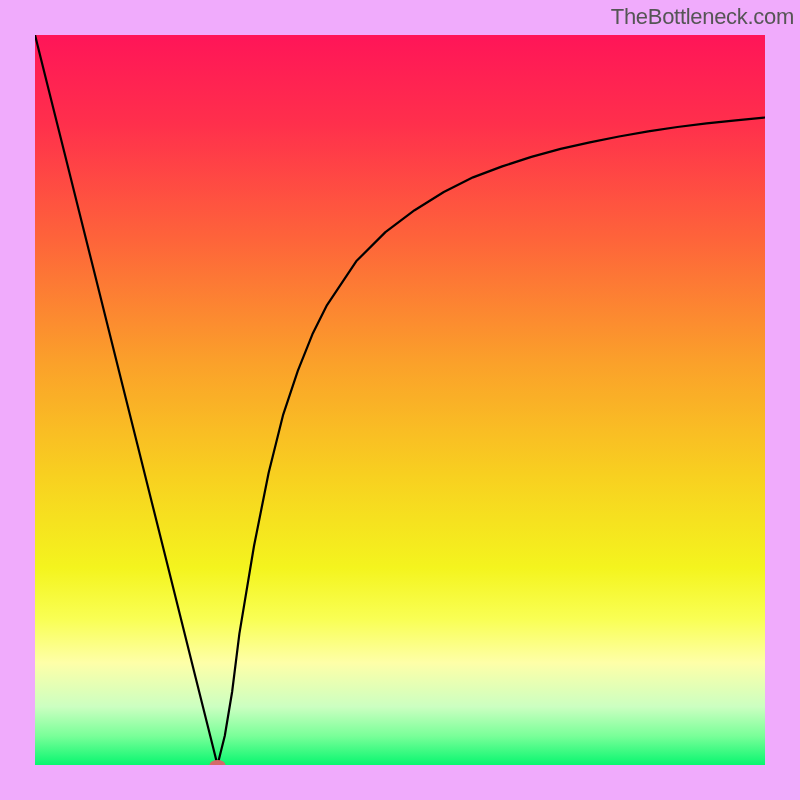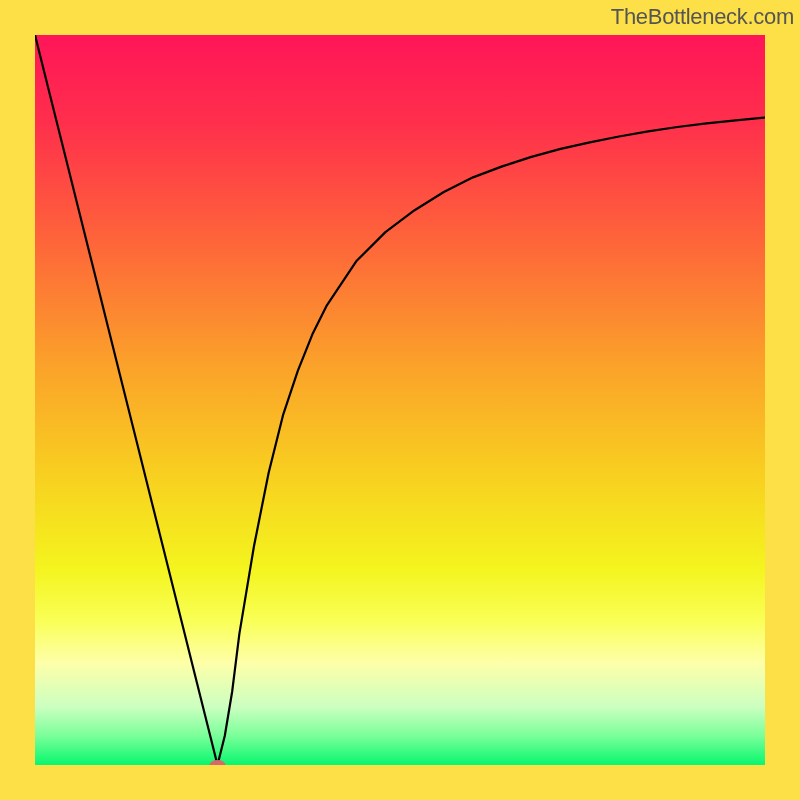--- a/index.html
+++ b/index.html
@@ -8,21 +8,21 @@
     width: 800px;
     height: 800px;
     overflow: hidden;
     background: #000;
     font-family: Arial, Helvetica, sans-serif;
   }
   .outer {
     position: relative;
     width: 800px;
     height: 800px;
-    background: #fde047;
+    background: #f0abfc;
   }
   .plot {
     position: absolute;
     left: 35px;
     top: 35px;
     width: 730px;
     height: 730px;
     overflow: hidden;
   }
   .watermark {

